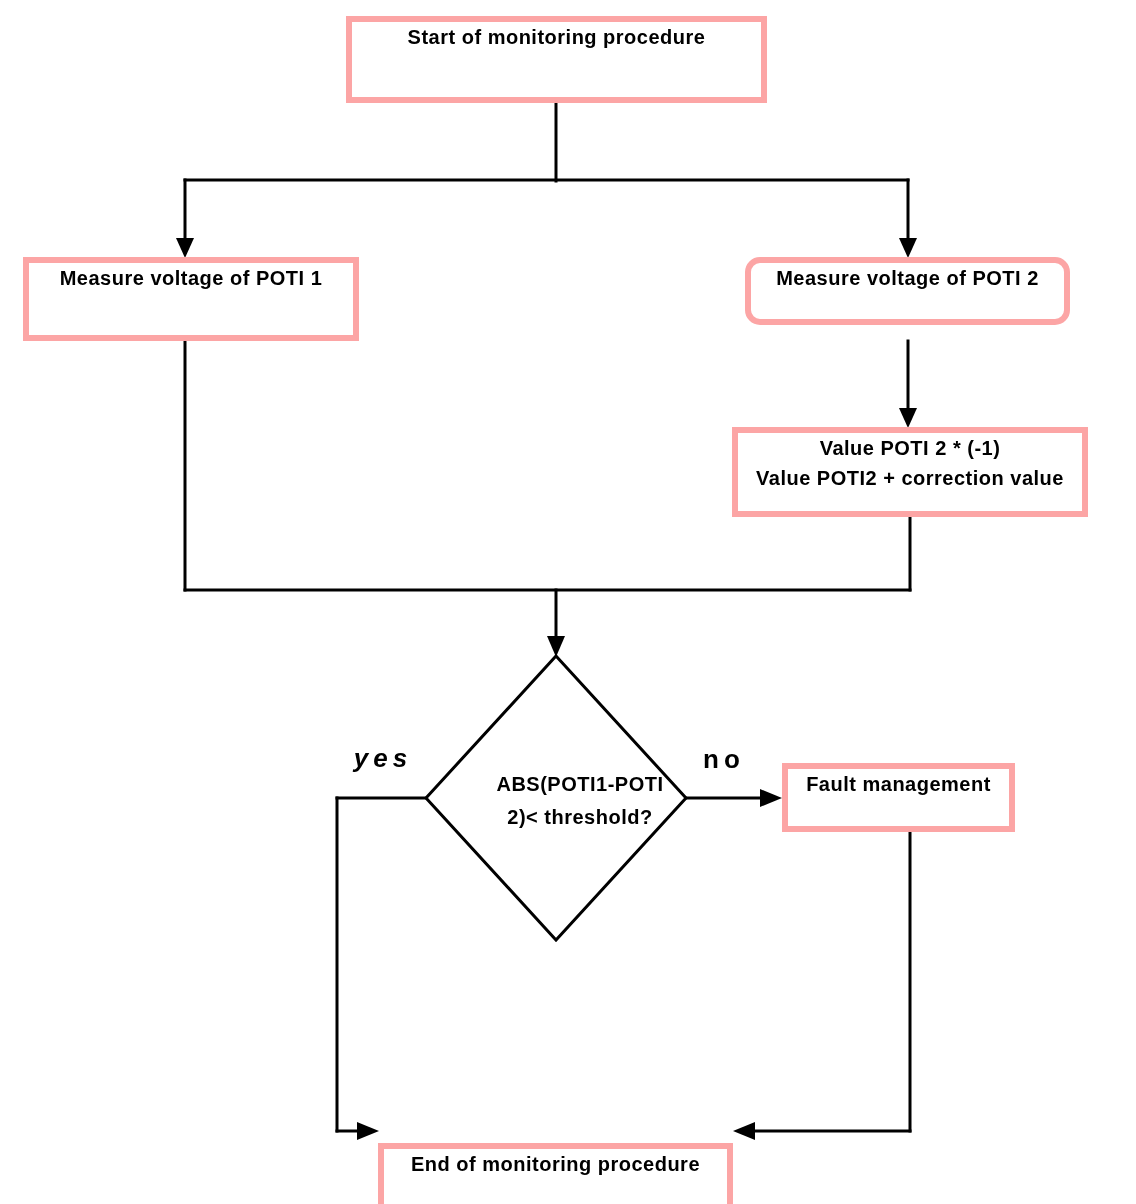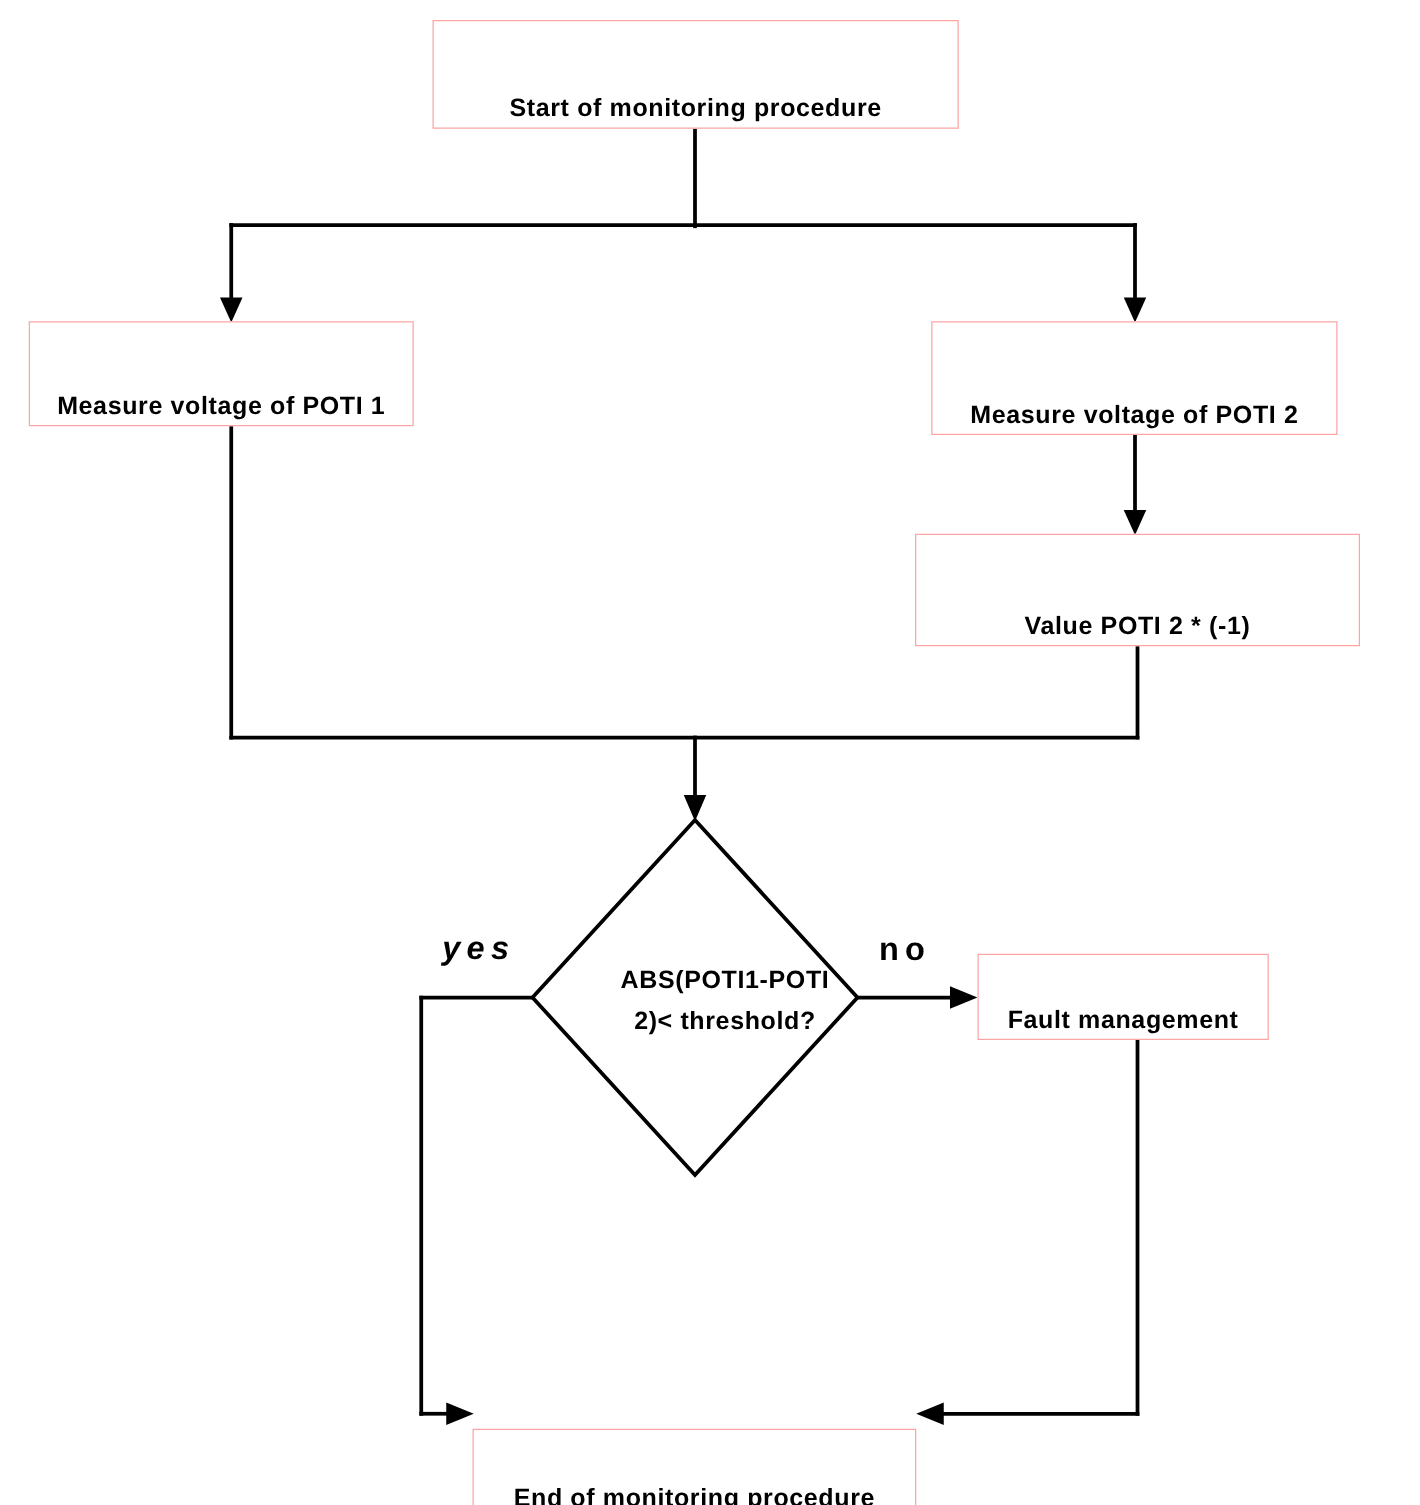--- a/index.html
+++ b/index.html
@@ -32,35 +32,35 @@
     stroke: none;
   }
   .diamond-shape {
     fill: #ffffff;
     stroke: #000000;
     stroke-width: 3;
   }
   .box {
     position: absolute;
     box-sizing: border-box;
-    border: 1px solid #fca5a5;
+    border: 6px solid #fca5a5;
     background: #ffffff;
     display: flex;
     flex-direction: column;
     align-items: center;
-    justify-content: flex-end;
+    justify-content: flex-start;
     text-align: center;
     font-weight: bold;
     font-size: 20px;
     line-height: 30px;
     letter-spacing: 0.5px;
   }
   .box-start    { left: 346px; top: 16px;   width: 421px; height: 87px; }
-  .box-measure1 { left: 23px;  top: 257px;  width: 308px; height: 84px; }
-  .box-measure2 { left: 745px; top: 257px;  width: 325px; height: 91px; }
+  .box-measure1 { left: 23px;  top: 257px;  width: 336px; height: 84px; }
+  .box-measure2 { left: 745px; top: 257px;  width: 325px; height: 68px; border-radius: 15px; }
   .box-value    { left: 732px; top: 427px;  width: 356px; height: 90px; }
   .box-fault    { left: 782px; top: 763px;  width: 233px; height: 69px; }
   .box-end      { left: 378px; top: 1095px; width: 355px; height: 72px; margin-top: 48px; }
   .diamond-text {
     position: absolute;
     left: 455px;
     top: 768px;
     width: 250px;
     text-align: center;
     font-weight: bold;
@@ -127,20 +127,21 @@
   <div class="box box-measure1">
     <span>Measure voltage of POTI 1</span>
   </div>
 
   <div class="box box-measure2">
     <span>Measure voltage of POTI 2</span>
   </div>
 
   <div class="box box-value">
     <span>Value POTI 2 * (-1)</span>
+    <span>Value POTI2 + correction value</span>
   </div>
 
   <div class="diamond-text">
     <div>ABS(POTI1-POTI</div>
     <div>2)&lt; threshold?</div>
   </div>
 
   <div class="box box-fault">
     <span>Fault management</span>
   </div>

